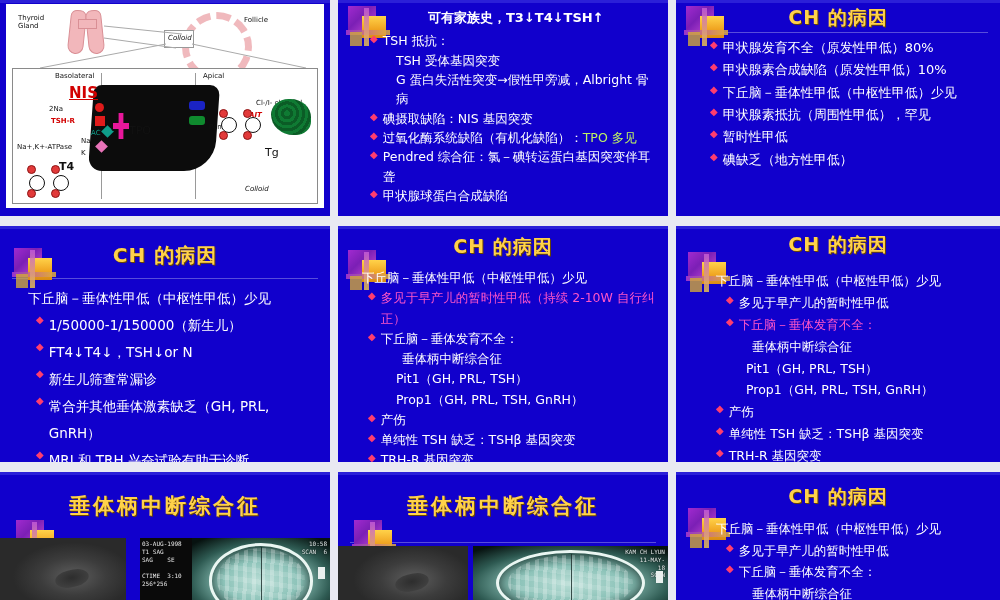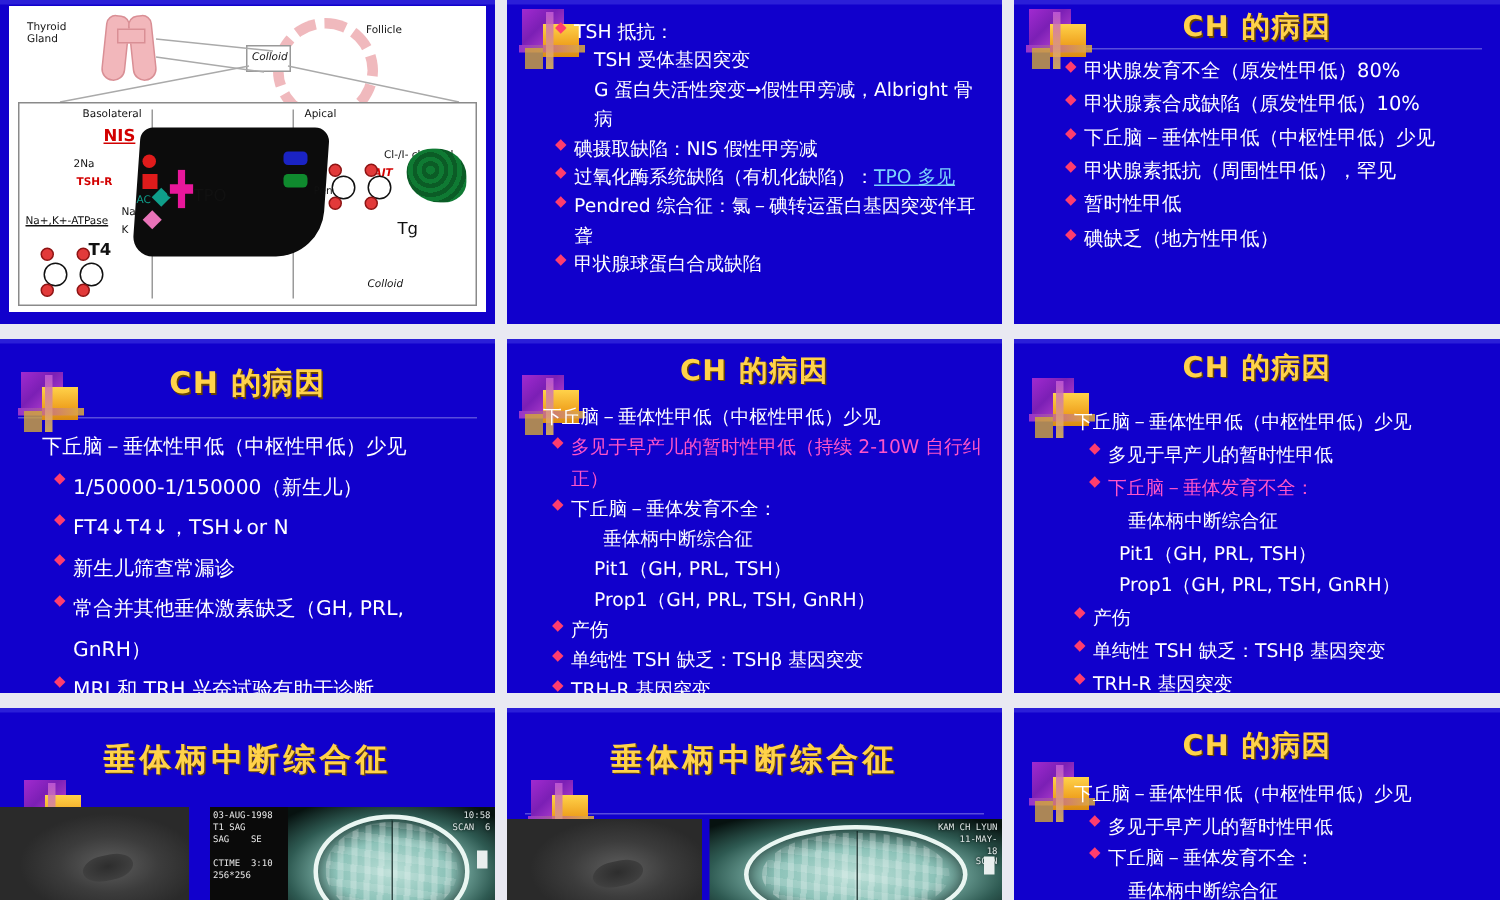--- a/index.html
+++ b/index.html
@@ -65,21 +65,21 @@
   }
   .li{display:flex;align-items:flex-start;gap:5px;}
   .bullet{
     color:#ff3d6e;font-size:10px;line-height:1.45;flex:0 0 auto;
     transform:translateY(1px);
   }
   .li .txt{flex:1 1 auto;}
   .plain{padding-left:4px;}
   .ind1{padding-left:26px;}
   .ind2{padding-left:44px;}
-  .hl-red{color:#7dd3fc;text-decoration:underline;}
+  .hl-red{color:#bef264;}
   .hl-magenta{color:#ff55c8;}
 
   
   .mri-wrap{position:absolute;left:0;right:0;bottom:0;height:62px;display:flex;}
   .mri{position:relative;overflow:hidden;}
   .mri.sag{
     flex:0 0 126px;
     background:
       radial-gradient(ellipse 60px 34px at 58% 62%, #5e5e5e 0%, #3c3c3c 55%, #2a2a2a 100%),
       linear-gradient(150deg,#8e8e8e 0%,#777 40%,#4a4a4a 100%);
@@ -209,29 +209,29 @@
         <line x1="160" y1="40" x2="34" y2="64" stroke="#aaa" stroke-width="1"></line>
         <line x1="186" y1="40" x2="300" y2="64" stroke="#aaa" stroke-width="1"></line>
       </svg>
 
       <div class="cellbox">
         <div class="dg-label" style="left:42px;top:3px;">Basolateral</div>
         <div class="dg-label" style="left:190px;top:3px;">Apical</div>
         <div class="mem" style="left:88px;"></div>
         <div class="mem" style="left:182px;"></div>
         <div class="cellblob"></div>
-        <div class="dg-label dg-red" style="left:56px;top:16px;font-size:11px;text-decoration:underline;">NIS</div>
+        <div class="dg-label dg-red" style="left:56px;top:16px;font-size:15px;text-decoration:underline;">NIS</div>
         <div class="dg-label" style="left:36px;top:36px;">2Na</div>
         <div class="dot" style="left:82px;top:34px;width:9px;height:9px;background:#e01b1b;"></div>
         <div class="sqr" style="left:82px;top:47px;width:10px;height:10px;background:#e01b1b;"></div>
         <div class="dg-label dg-red" style="left:38px;top:48px;">TSH-R</div>
         <div class="dg-label" style="left:78px;top:60px;color:#0f9e8a;">AC</div>
         <div class="sqr" style="left:90px;top:58px;width:9px;height:9px;background:#0f9e8a;transform:rotate(45deg);"></div>
         <div class="dg-label" style="left:98px;top:56px;">G</div>
-        <div class="dg-label" style="left:4px;top:74px;text-decoration:underline;">Na+,K+-ATPase</div>
+        <div class="dg-label" style="left:4px;top:74px;">Na+,K+-ATPase</div>
         <div class="sqr" style="left:84px;top:73px;width:9px;height:9px;background:#e873b8;transform:rotate(45deg);"></div>
         <div class="dg-label" style="left:68px;top:68px;">Na</div>
         <div class="dg-label" style="left:68px;top:80px;">K</div>
         <div class="sqr" style="left:176px;top:32px;width:16px;height:9px;background:#1a23c4;border-radius:3px;"></div>
         <div class="dg-label" style="left:196px;top:30px;margin-left:47px;">Cl-/I- channel</div>
         <div class="sqr" style="left:176px;top:47px;width:16px;height:9px;background:#0f8a2e;border-radius:3px;"></div>
         <div class="dg-label" style="left:196px;top:54px;">Pendrin</div>
         <div class="dg-label dg-red" style="left:236px;top:42px;font-style:italic;">AIT</div>
         <div class="tpo"></div>
         <div class="dg-label" style="left:116px;top:56px;font-size:11px;">TPO</div>
@@ -259,30 +259,31 @@
 
   <div class="slide top-strip">
     <div class="logo" style="left:8px;top:6px;">
       <div class="sq1"></div>
         <div class="sq2"></div>
         <div class="bar-h"></div>
         <div class="bar-v"></div>
         <div class="blk"></div>
     </div>
     <div class="body" style="padding-top:8px;">
+      <div class="plain" style="font-weight:bold;font-size:13px;padding-left:76px;color:#fff;">可有家族史，T3↓T4↓TSH↑</div>
       <div style="height:3px"></div>
       <div class="li" style="padding-left:18px;">
         <span class="bullet">◆</span>
         <span class="txt">TSH 抵抗：</span>
       </div>
       <div class="ind1" style="padding-left:44px;">TSH 受体基因突变</div>
       <div class="ind1" style="padding-left:44px;">G 蛋白失活性突变→假性甲旁减，Albright 骨病</div>
       <div class="li" style="padding-left:18px;">
         <span class="bullet">◆</span>
-        <span class="txt">碘摄取缺陷：NIS 假性甲旁减</span>
+        <span class="txt">碘摄取缺陷：NIS 基因突变</span>
       </div>
       <div class="li" style="padding-left:18px;">
         <span class="bullet">◆</span>
         <span class="txt"><span>过氧化酶系统缺陷（有机化缺陷）：</span><span class="hl-red">TPO 多见</span></span>
       </div>
       <div class="li" style="padding-left:18px;">
         <span class="bullet">◆</span>
         <span class="txt">Pendred 综合征：氯－碘转运蛋白基因突变伴耳聋</span>
       </div>
       <div class="li" style="padding-left:18px;">

